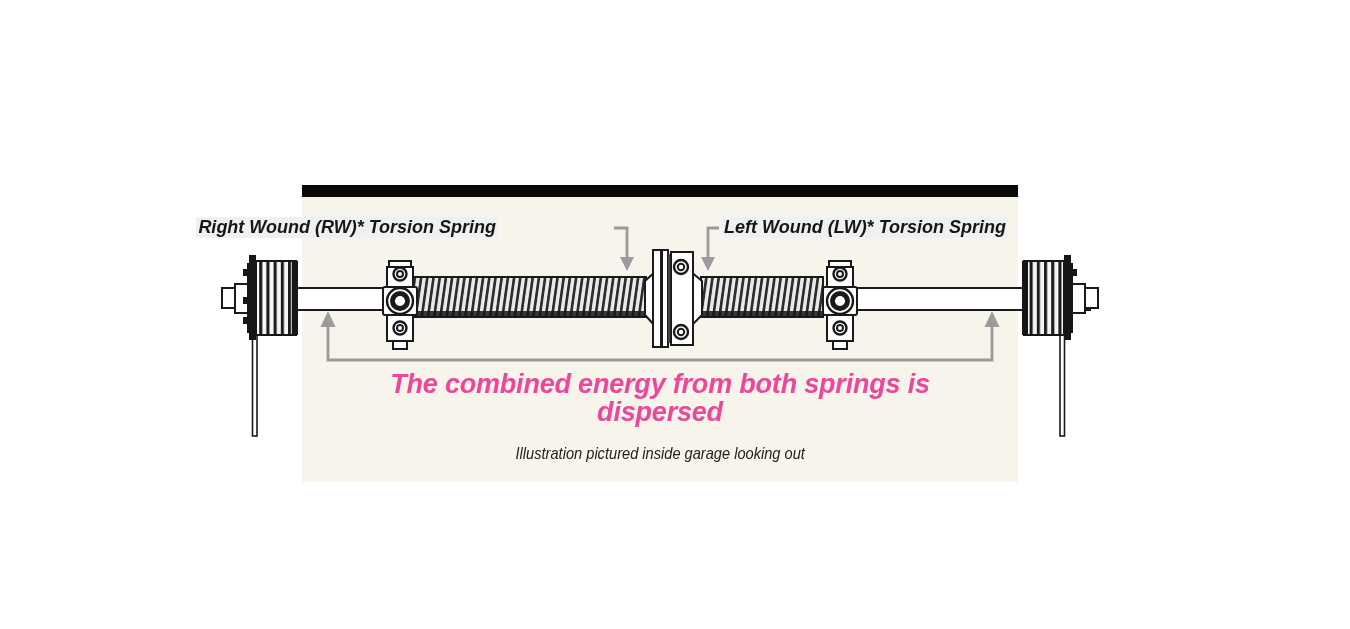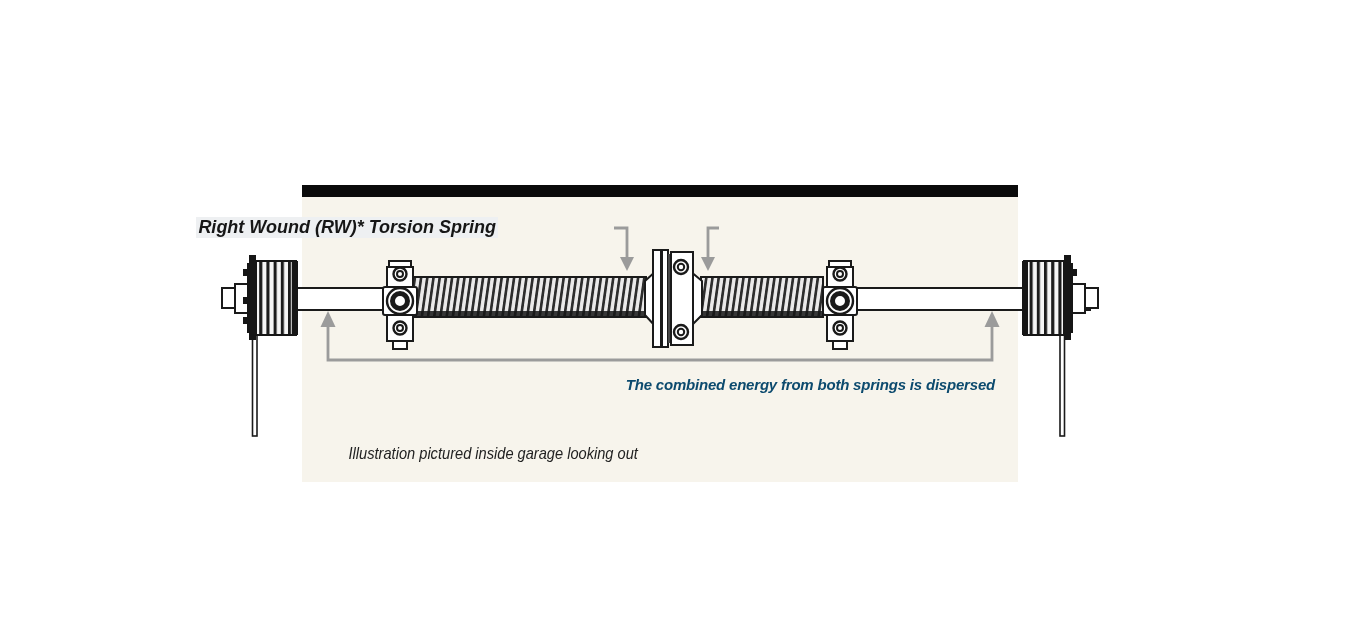--- a/index.html
+++ b/index.html
@@ -14,24 +14,24 @@
   .boltOuter{fill:#ffffff;stroke:#1a1a1a;stroke-width:2.4;}
   .boltInner{fill:#ffffff;stroke:#1a1a1a;stroke-width:2;}
   .grayline{fill:none;stroke-width:2.8;}
   .springEdge{opacity:.85;}
   
   .txt{position:absolute;color:#161616;}
   .spring-label{top:217px;font-style:italic;font-weight:700;font-size:18px;
                 white-space:nowrap;background:#eef0f2;padding:0 2px;}
   .label-left{right:736px;}
   .label-right{left:722px;}
-  .main-caption{left:325px;top:371px;width:670px;text-align:right;
-                font-style:italic;font-weight:700;font-size:15px;line-height:27.5px;
-                letter-spacing:-0.2px;color:#0c4a6e;}
-  .footnote{left:325px;top:444px;width:670px;text-align:left;
+  .main-caption{left:325px;top:371px;width:670px;text-align:center;
+                font-style:italic;font-weight:700;font-size:27px;line-height:27.5px;
+                letter-spacing:-0.2px;color:#ec4899;}
+  .footnote{left:325px;top:444px;width:670px;text-align:center;
             font-style:italic;font-weight:400;font-size:17px;color:#222;}
   .footnote span{display:inline-block;transform:scaleX(0.86);transform-origin:center;}
 </style>
 </head>
 <body>
 
 <div id="stage">
 
   <svg id="drawing" width="1350" height="629" viewBox="0 0 1350 629">
     <defs>
@@ -145,20 +145,21 @@
       <polygon points="620,257 634,257 627,271" fill="#9b9b9b"></polygon>
     </g>
     <g>
       <path class="grayline" d="M719,228 L708,228 L708,258" stroke="#9b9b9b"></path>
       <polygon points="701,257 715,257 708,271" fill="#9b9b9b"></polygon>
     </g>
   </svg>
 
   <div class="txt spring-label label-left">Right Wound (RW)* Torsion Spring</div>
 
+  <div class="txt spring-label label-right">Left Wound (LW)* Torsion Spring</div>
 
   <div class="txt main-caption">
     <div>The combined energy from both springs is dispersed</div>
   </div>
 
   <div class="txt footnote">
     <span>Illustration pictured inside garage looking out</span>
   </div>
 
 </div>

